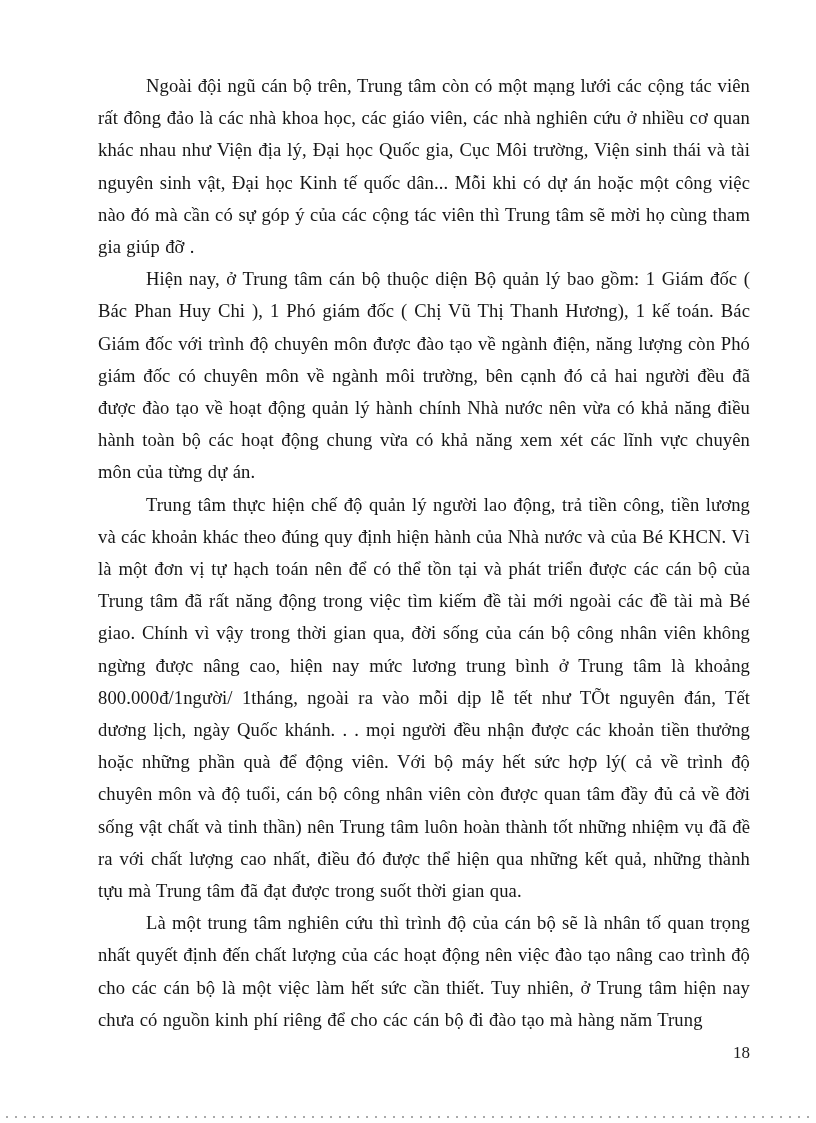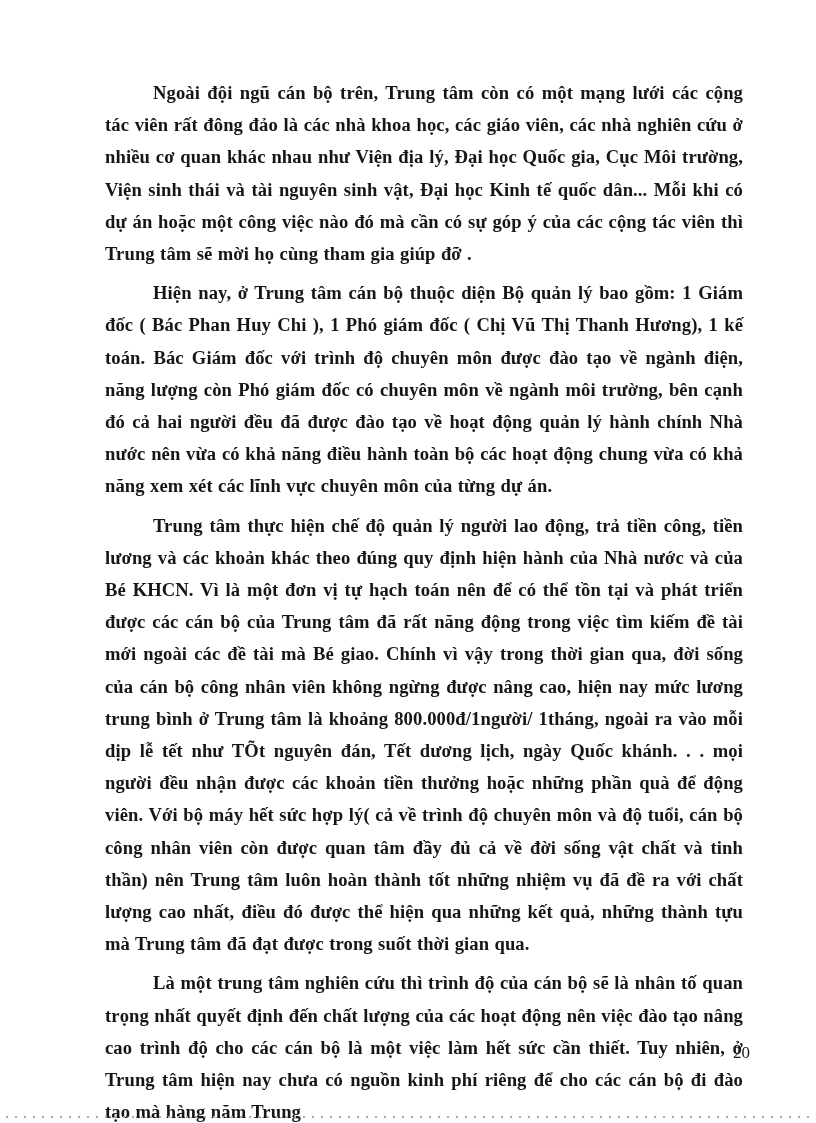--- a/index.html
+++ b/index.html
@@ -16,29 +16,28 @@
     font-family: "Liberation Serif", "DejaVu Serif", serif;
     color: #161616;
   }
   .text-block {
     position: absolute;
     left: 98px;
     top: 70px;
     width: 652px;
   }
   .para {
-    margin: 7px;
+    margin: 0;
     padding: 0;
     text-align: justify;
     text-indent: 48px;
     font-size: 18.6px;
     line-height: 32.2px;
     word-spacing: 0.6px;
     letter-spacing: 0.1px;
-    font-weight: bold;
   }
   .page-number {
     position: absolute;
     left: 733px;
     top: 1041px;
     font-size: 17px;
     line-height: 24px;
     color: #1c1c1c;
   }
   .page-boundary {
@@ -59,17 +58,17 @@
 
 <div class="page">
 
   <div class="text-block">
     <p class="para">Ngoài đội ngũ cán bộ trên, Trung tâm còn có một mạng lưới các cộng tác viên rất đông đảo là các nhà khoa học, các giáo viên, các nhà nghiên cứu ở nhiều cơ quan khác nhau như Viện địa lý, Đại học Quốc gia, Cục Môi trường, Viện sinh thái và tài nguyên sinh vật, Đại học Kinh tế quốc dân... Mỗi khi có dự án hoặc một công việc nào đó mà cần có sự góp ý của các cộng tác viên thì Trung tâm sẽ mời họ cùng tham gia giúp đỡ .</p>
     <p class="para">Hiện nay, ở Trung tâm cán bộ thuộc diện Bộ quản lý bao gồm: 1 Giám đốc ( Bác Phan Huy Chi ), 1 Phó giám đốc ( Chị Vũ Thị Thanh Hương), 1 kế toán. Bác Giám đốc với trình độ chuyên môn được đào tạo về ngành điện, năng lượng còn Phó giám đốc có chuyên môn về ngành môi trường, bên cạnh đó cả hai người đều đã được đào tạo về hoạt động quản lý hành chính Nhà nước nên vừa có khả năng điều hành toàn bộ các hoạt động chung vừa có khả năng xem xét các lĩnh vực chuyên môn của từng dự án.</p>
     <p class="para">Trung tâm thực hiện chế độ quản lý người lao động, trả tiền công, tiền lương và các khoản khác theo đúng quy định hiện hành của Nhà nước và của Bé KHCN. Vì là một đơn vị tự hạch toán nên để có thể tồn tại và phát triển được các cán bộ của Trung tâm đã rất năng động trong việc tìm kiếm đề tài mới ngoài các đề tài mà Bé giao. Chính vì vậy trong thời gian qua, đời sống của cán bộ công nhân viên không ngừng được nâng cao, hiện nay mức lương trung bình ở Trung tâm là khoảng 800.000đ/1người/ 1tháng, ngoài ra vào mỗi dịp lễ tết như TÕt nguyên đán, Tết dương lịch, ngày Quốc khánh. . . mọi người đều nhận được các khoản tiền thưởng hoặc những phần quà để động viên. Với bộ máy hết sức hợp lý( cả về trình độ chuyên môn và độ tuổi, cán bộ công nhân viên còn được quan tâm đầy đủ cả về đời sống vật chất và tinh thần) nên Trung tâm luôn hoàn thành tốt những nhiệm vụ đã đề ra với chất lượng cao nhất, điều đó được thể hiện qua những kết quả, những thành tựu mà Trung tâm đã đạt được trong suốt thời gian qua.</p>
     <p class="para">Là một trung tâm nghiên cứu thì trình độ của cán bộ sẽ là nhân tố quan trọng nhất quyết định đến chất lượng của các hoạt động nên việc đào tạo nâng cao trình độ cho các cán bộ là một việc làm hết sức cần thiết. Tuy nhiên, ở Trung tâm hiện nay chưa có nguồn kinh phí riêng để cho các cán bộ đi đào tạo mà hàng năm Trung</p>
   </div>
 
-  <div class="page-number">20</div>
+  <div class="page-number">18</div>
 
   <div class="page-boundary"></div>
 
 </div>
 
 </body></html>

